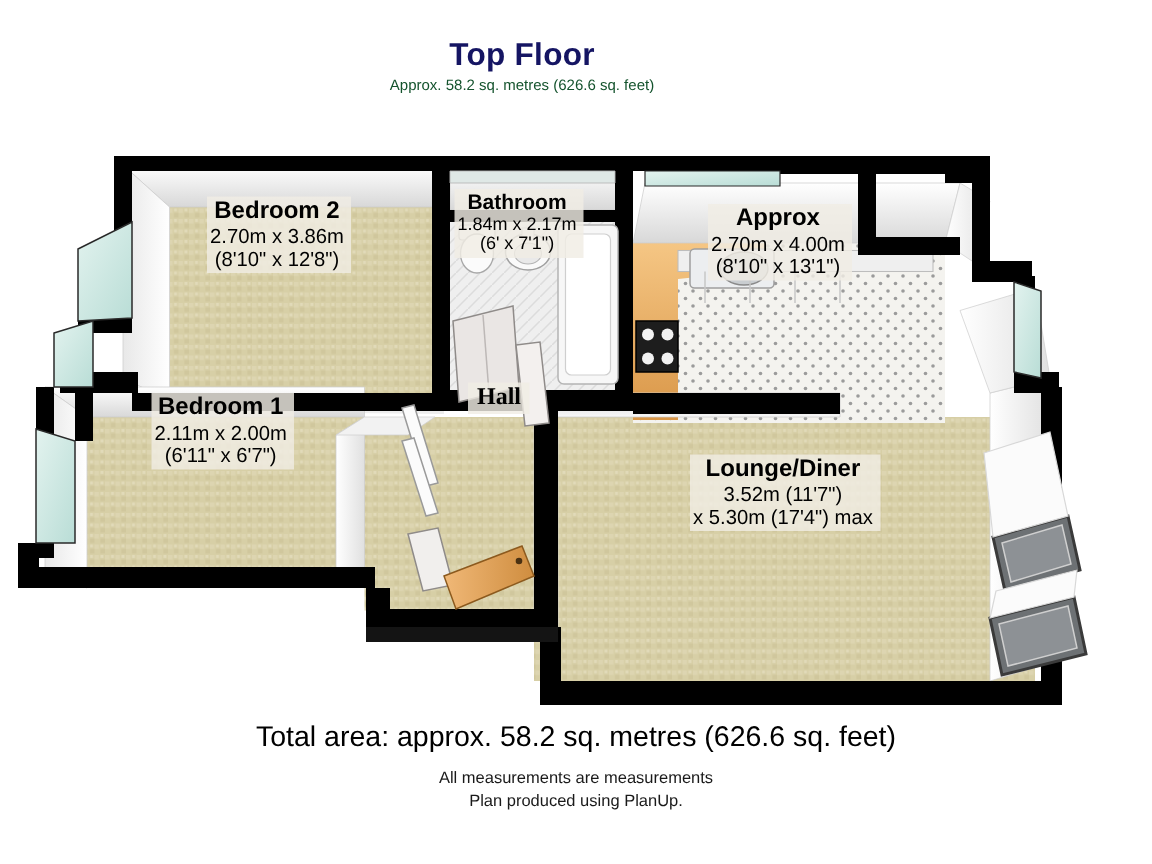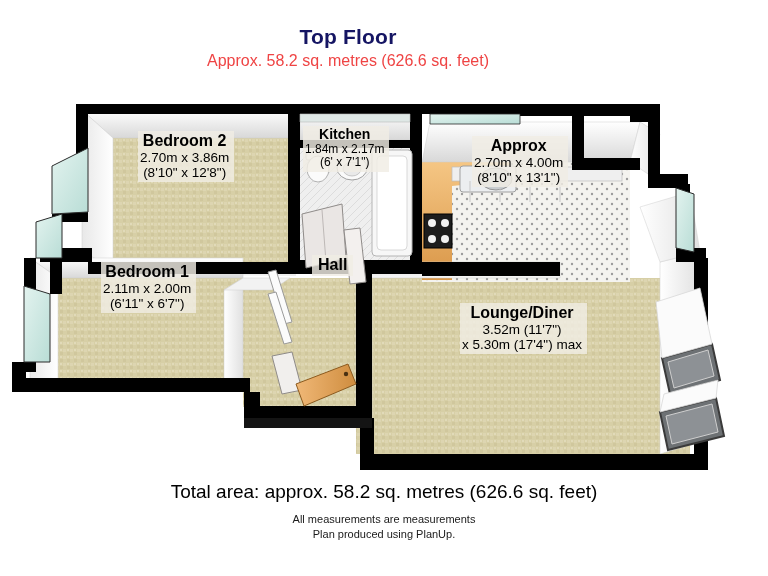--- a/index.html
+++ b/index.html
@@ -26,22 +26,22 @@
     padding-top: 26px;
   }
   #plan-title {
     font-size: 21px;
     font-weight: bold;
     color: #151563;
     letter-spacing: 0.2px;
     line-height: 1.05;
   }
   #plan-subtitle {
-    font-size: 16px;
-    color: #ef4444;
+    font-size: 10px;
+    color: #14532d;
     margin-top: 4px;
     line-height: 1.1;
   }
 
   
   #footer {
     position: absolute;
     left: 0;
     top: 482px;
     width: 768px;
@@ -85,21 +85,21 @@
   }
   .room-label .rl-dim {
     font-size: 13.5px;
     display: block;
   }
   .room-label.small .rl-name { font-size: 14px; }
   .room-label.small .rl-dim  { font-size: 12px; }
   .room-label.hall-label {
     padding: 1px 6px 2px 6px;
   }
-  .room-label.hall-label .rl-name { font-size: 16px; }
+  .room-label.hall-label .rl-name { font-size: 16px; font-family: Liberation Serif, serif; }
 </style>
 </head>
 <body>
 
 <div id="header">
   <div id="plan-title">Top Floor</div>
   <div id="plan-subtitle">Approx. 58.2 sq. metres (626.6 sq. feet)</div>
 </div>
 
 <div id="plan-stage">
@@ -325,21 +325,21 @@
 </svg>
 </div>
 
 <div class="room-label" style="left:138px; top:131px;">
   <span class="rl-name">Bedroom 2</span>
   <span class="rl-dim">2.70m x 3.86m</span>
   <span class="rl-dim">(8'10" x 12'8")</span>
 </div>
 
 <div class="room-label small" style="left:303px; top:126px;">
-  <span class="rl-name">Kitchen</span>
+  <span class="rl-name">Bathroom</span>
   <span class="rl-dim">1.84m x 2.17m</span>
   <span class="rl-dim">(6' x 7'1")</span>
 </div>
 
 <div class="room-label" style="left:472px; top:136px;">
   <span class="rl-name">Approx</span>
   <span class="rl-dim">2.70m x 4.00m</span>
   <span class="rl-dim">(8'10" x 13'1")</span>
 </div>
 

